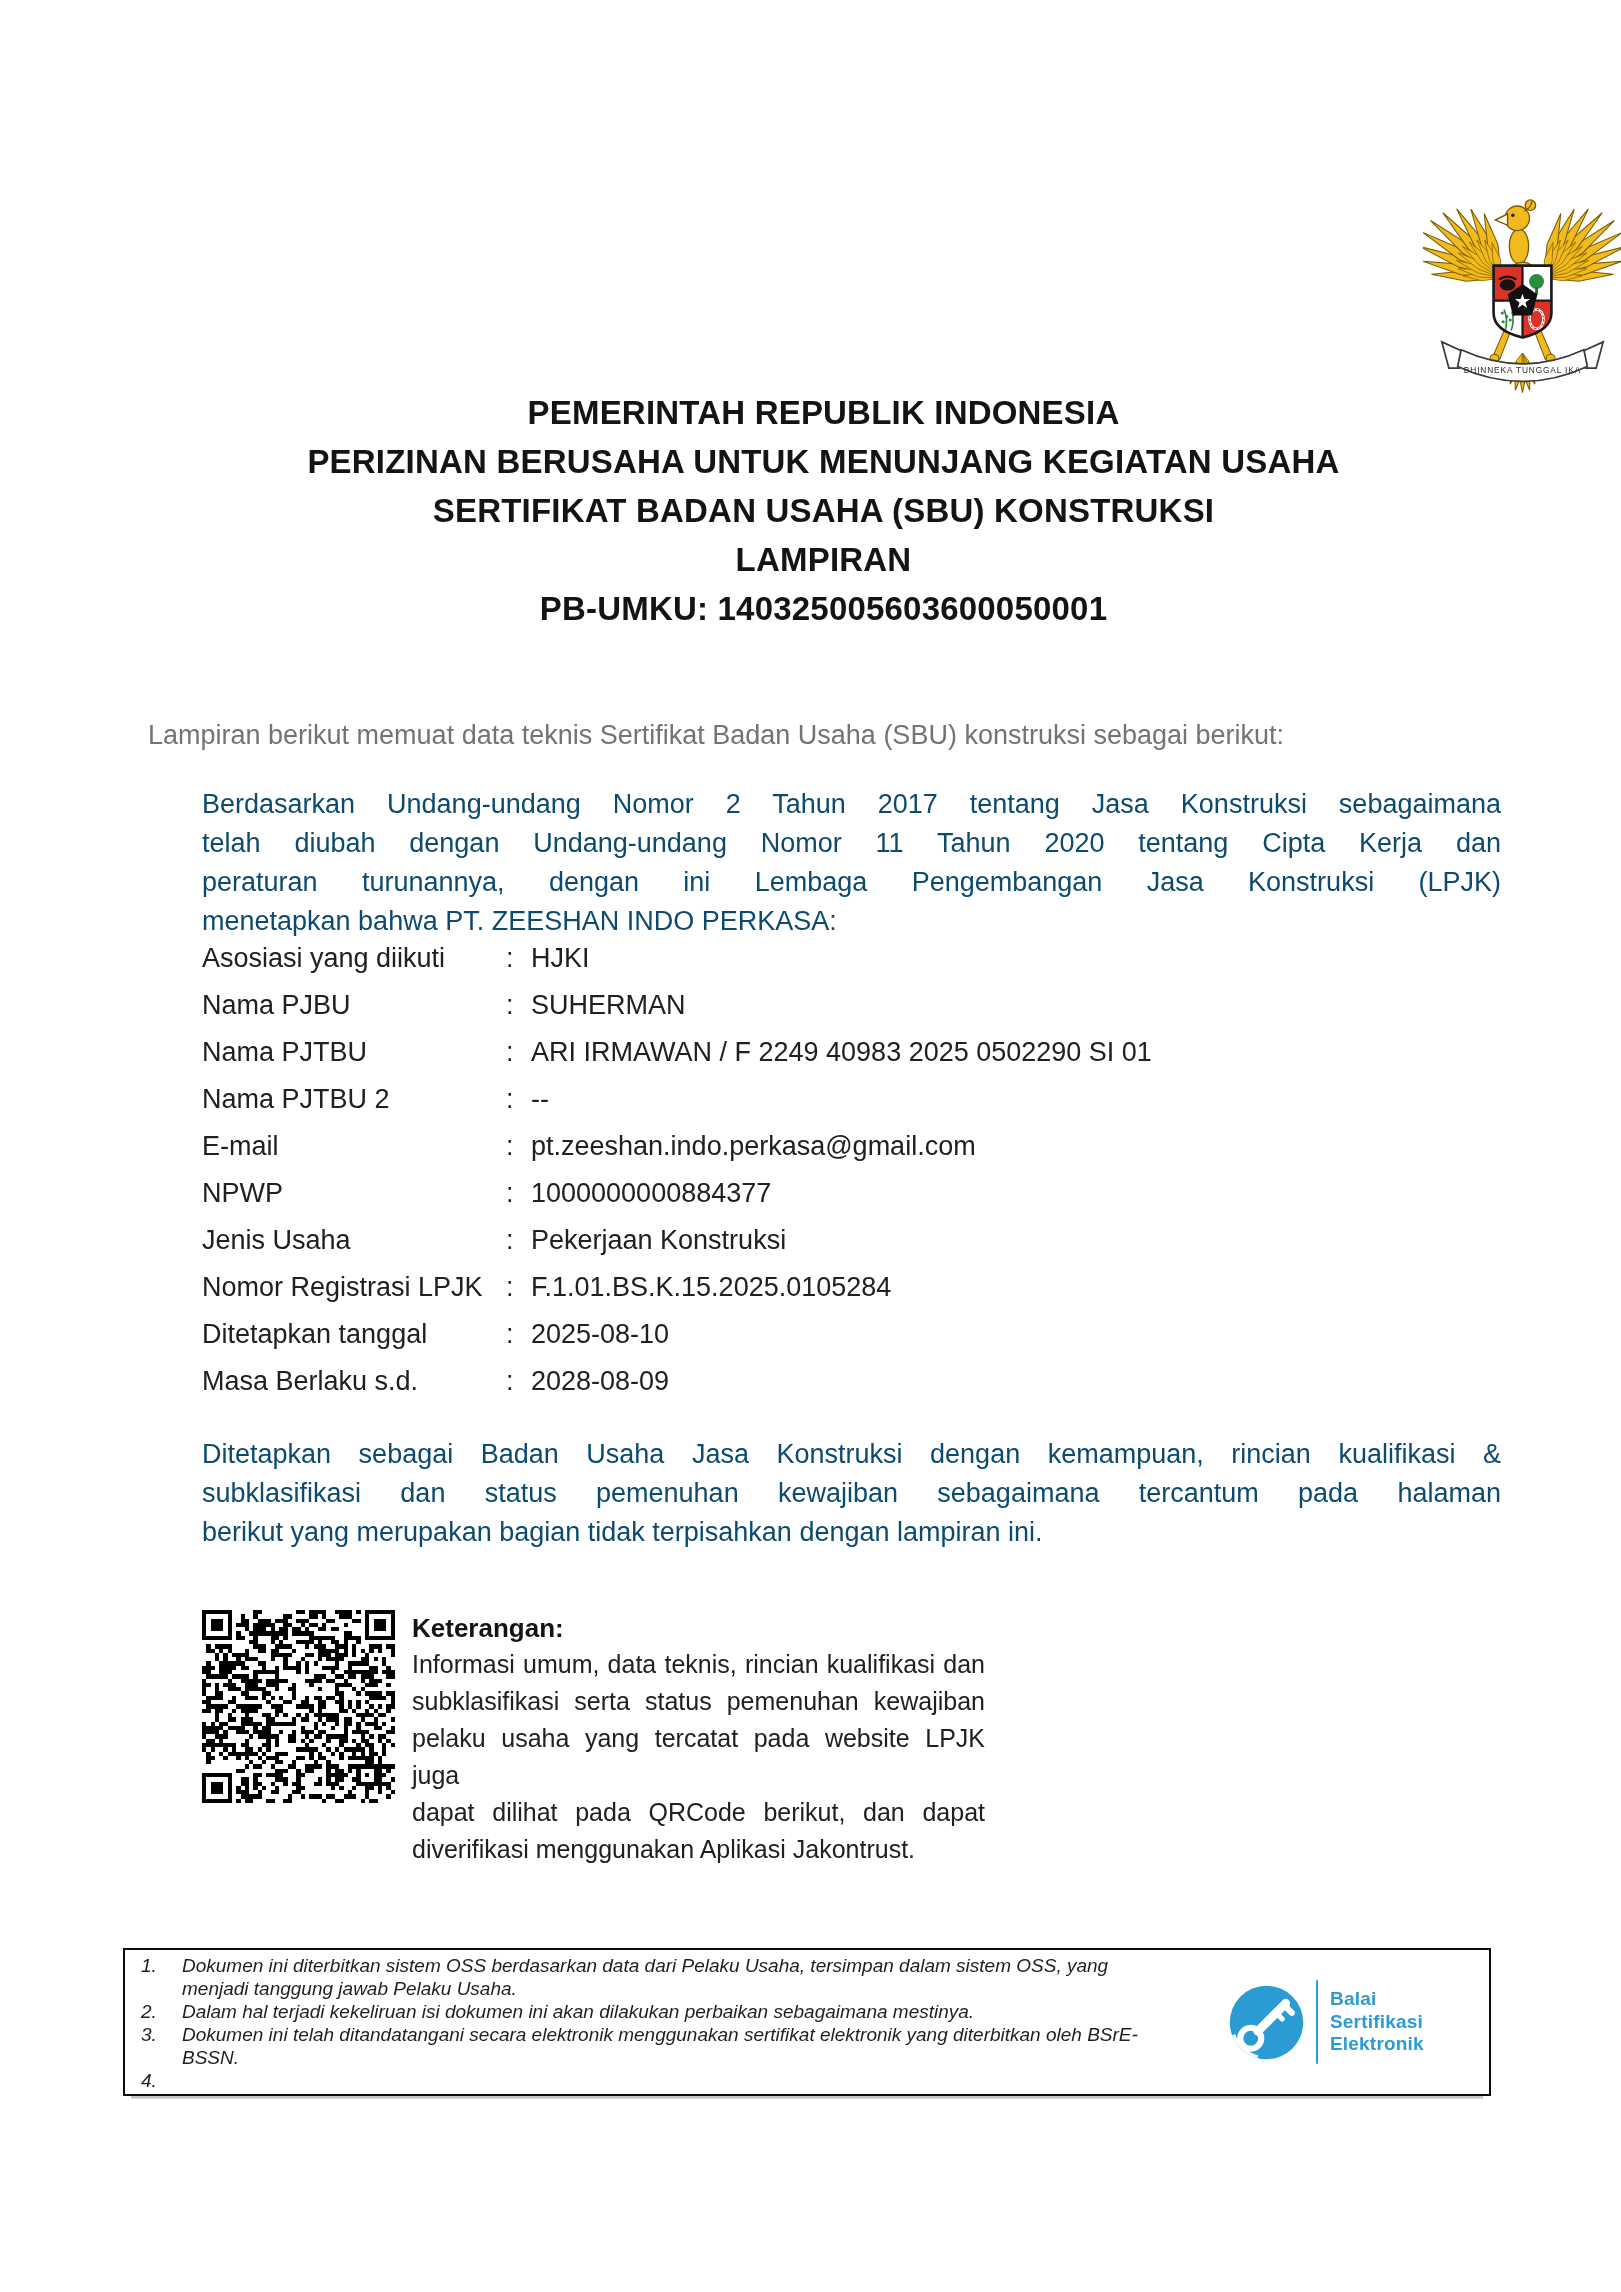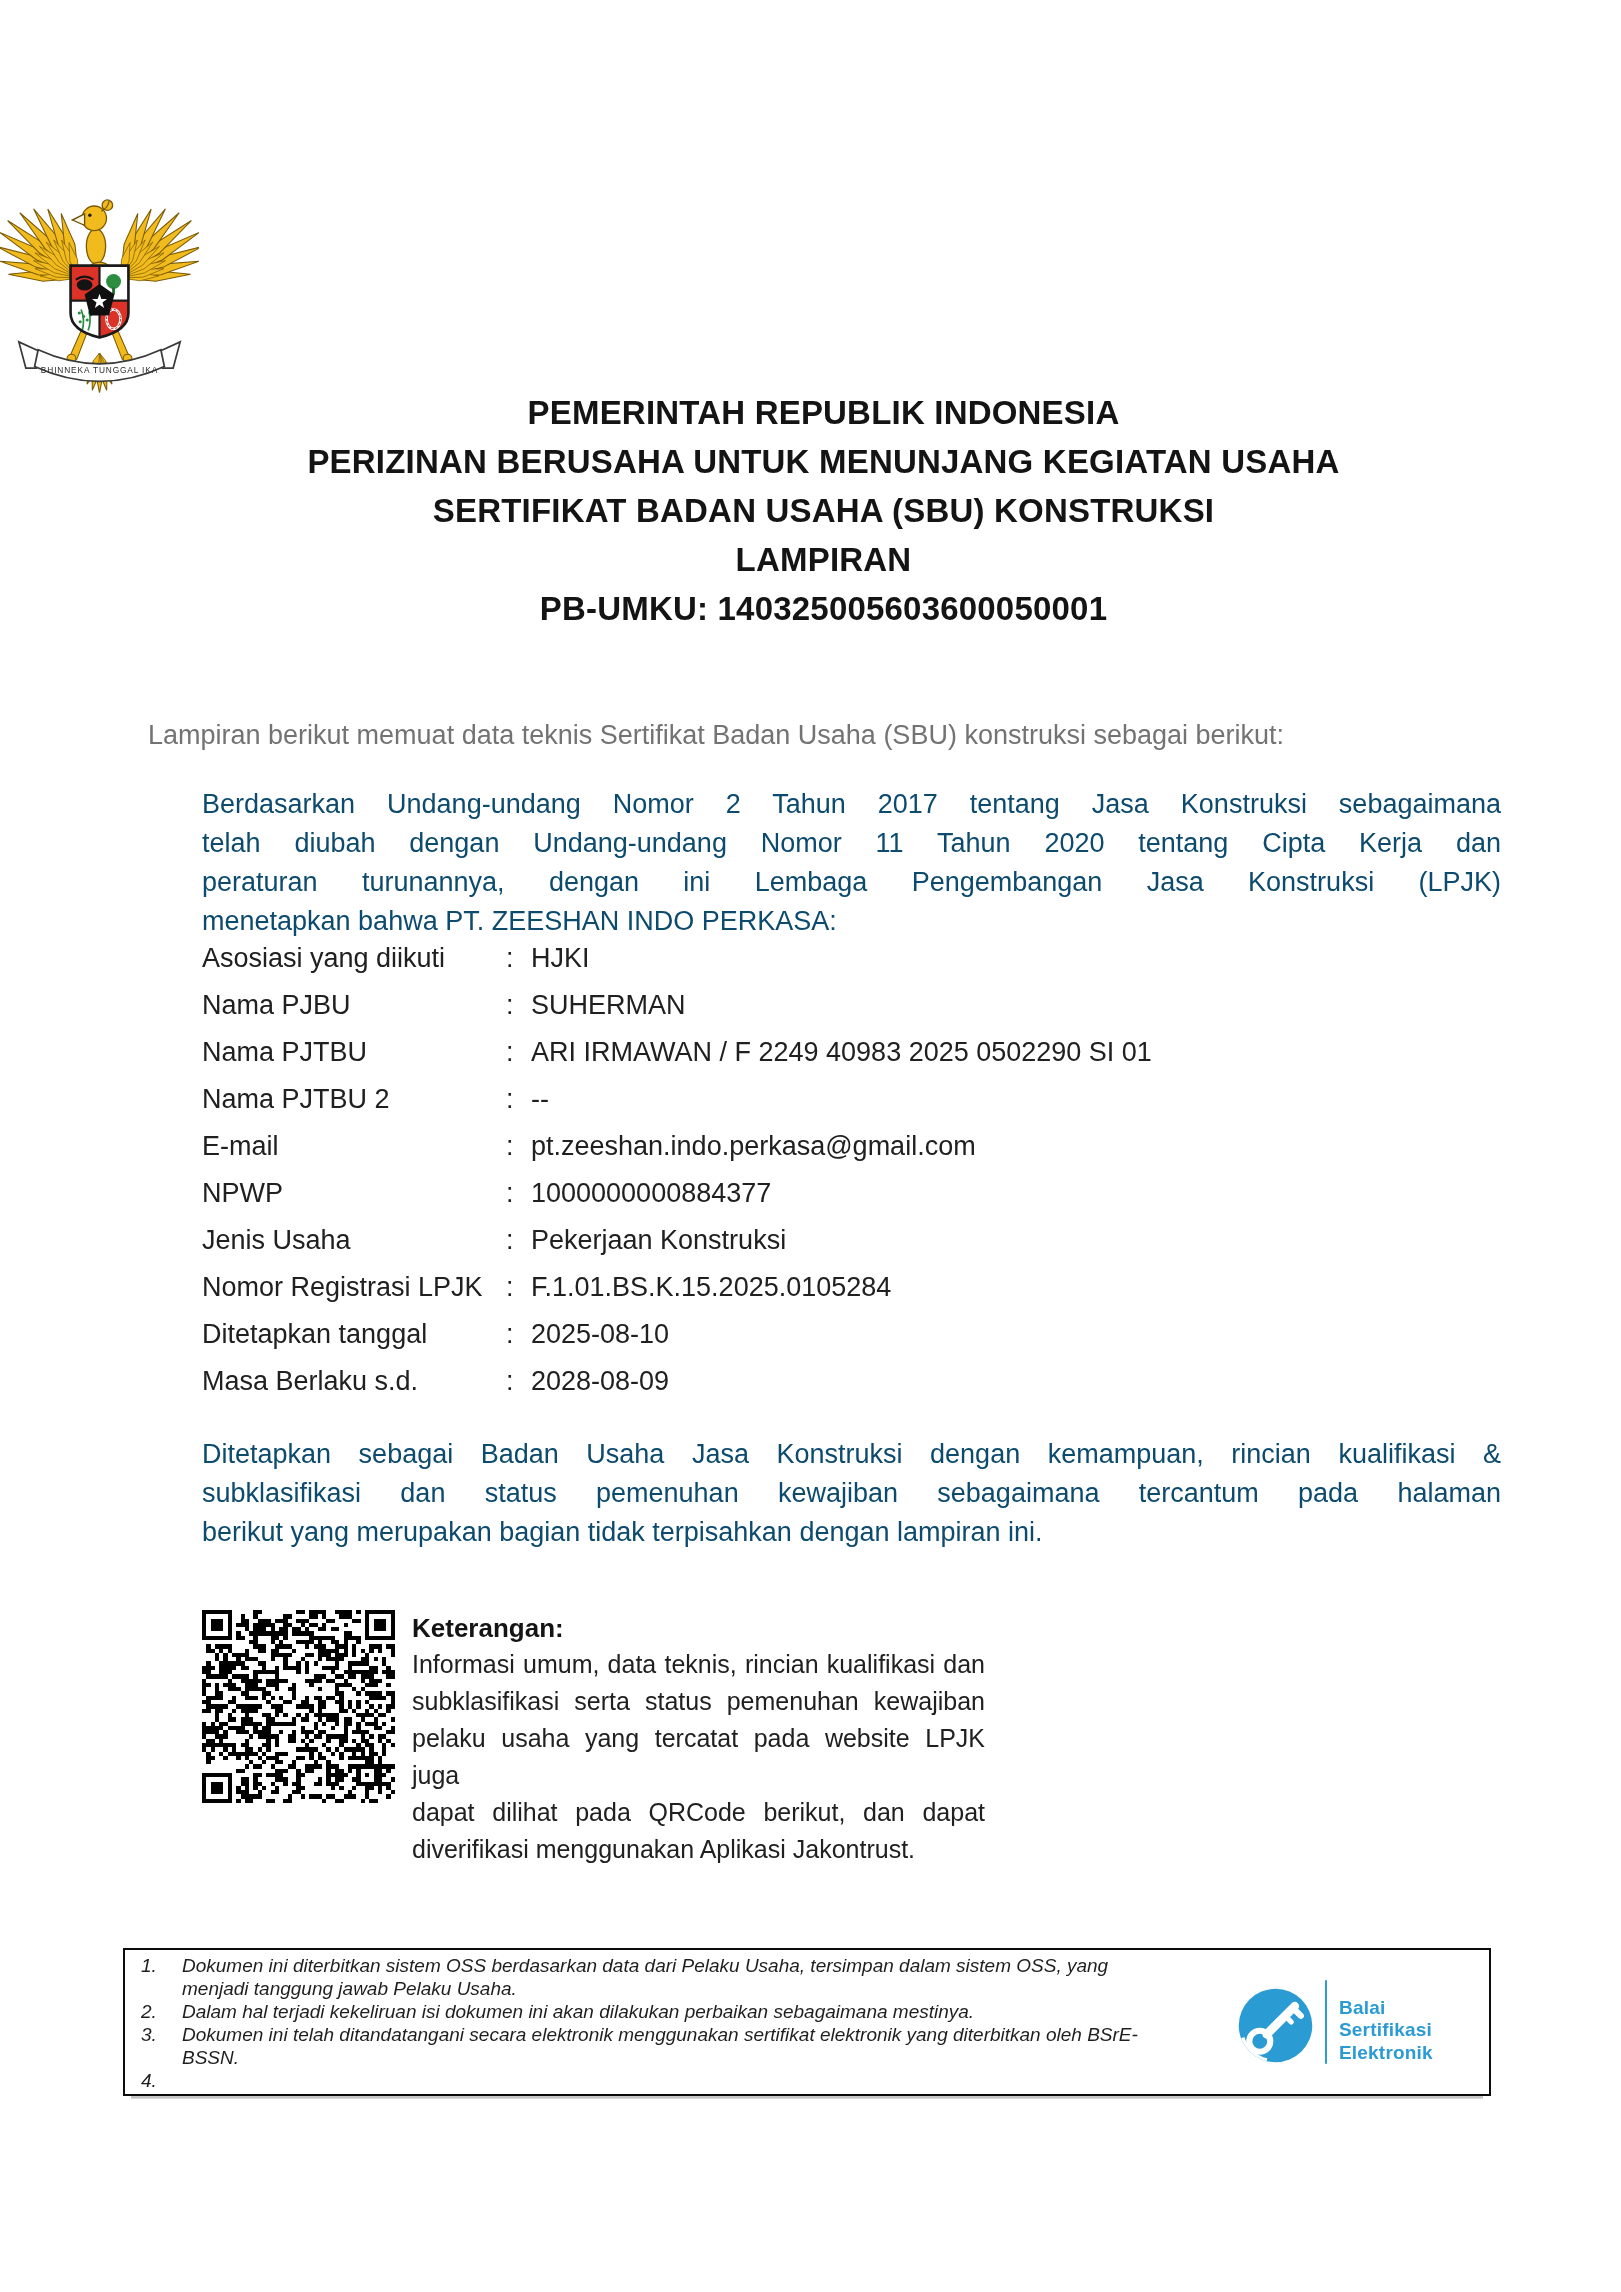--- a/index.html
+++ b/index.html
@@ -1,21 +1,21 @@
 <!DOCTYPE html>
 <html style="--bsre-blue: #2b9bd4; --gold: #f2bb1d; --gold-outline: #7a5a05; --shield-red: #dd3227; --leaf-green: #2c8c40;font-size:14.3px"><head>
 <meta charset="utf-8">
 <style>
   html,body{margin:0;padding:0;background:#fff;}
   .page{
     position:relative;width:1622px;height:2293px;background:#ffffff;overflow:hidden;
     font-family:"Liberation Sans",sans-serif;color:#1b1b1b;
   }
   
-  .emblem-wrap{position:absolute;top:192px;left:0;width:100%;text-align:left;}
+  .emblem-wrap{position:absolute;top:192px;left:0;width:100%;text-align:right;}
   .emblem-wrap svg{width:199px;height:206px;}
   
   .title-block{
     position:absolute;top:388px;left:134px;width:1379px;text-align:center;
     font-weight:bold;font-size:33px;line-height:49px;color:#141414;letter-spacing:0.2px;
   }
   
   .intro{position:absolute;top:716px;left:148px;width:1361px;font-size:27px;line-height:39px;color:#737373;}
   
   .jpar{position:absolute;left:202px;width:1299px;font-size:27px;color:#0c4a6e;}
@@ -40,21 +40,21 @@
   
   .footer-box{
     position:absolute;top:1948px;left:123px;width:1368px;height:148px;box-sizing:border-box;
     border:2.7px solid #0c0c0c;background:#fff;display:flex;align-items:center;
     box-shadow:0 10.7px 0 -8px #c7c7c7;
   }
   .notes{flex:1;padding:9px 9px 7.2px 16px;font-style:italic;font-size:19px;line-height:23px;color:#1f1f1f;}
   .note-item{display:flex;}
   .note-num{flex:0 0 41px;}
   .note-text{flex:1;max-width:976px;}
-  .bsre{flex:0 0 235px;display:flex;align-items:flex-end;padding-right:17px;}
+  .bsre{flex:0 0 235px;display:flex;align-items:center;padding-right:26px;}
   .bsre-key{width:77px;height:77px;flex:0 0 77px;}
   .bsre-sep{width:2.7px;height:84px;background:var(--bsre-blue,#2b9bd4);margin:0 11.6px 0 10.7px;border-radius:1.8px;}
   .bsre-text{font-weight:bold;font-size:19px;line-height:22.4px;color:var(--bsre-blue,#2b9bd4);letter-spacing:0.2px;}
 </style>
 </head>
 <body>
 
 <div class="page">
 
   <div class="emblem-wrap">

